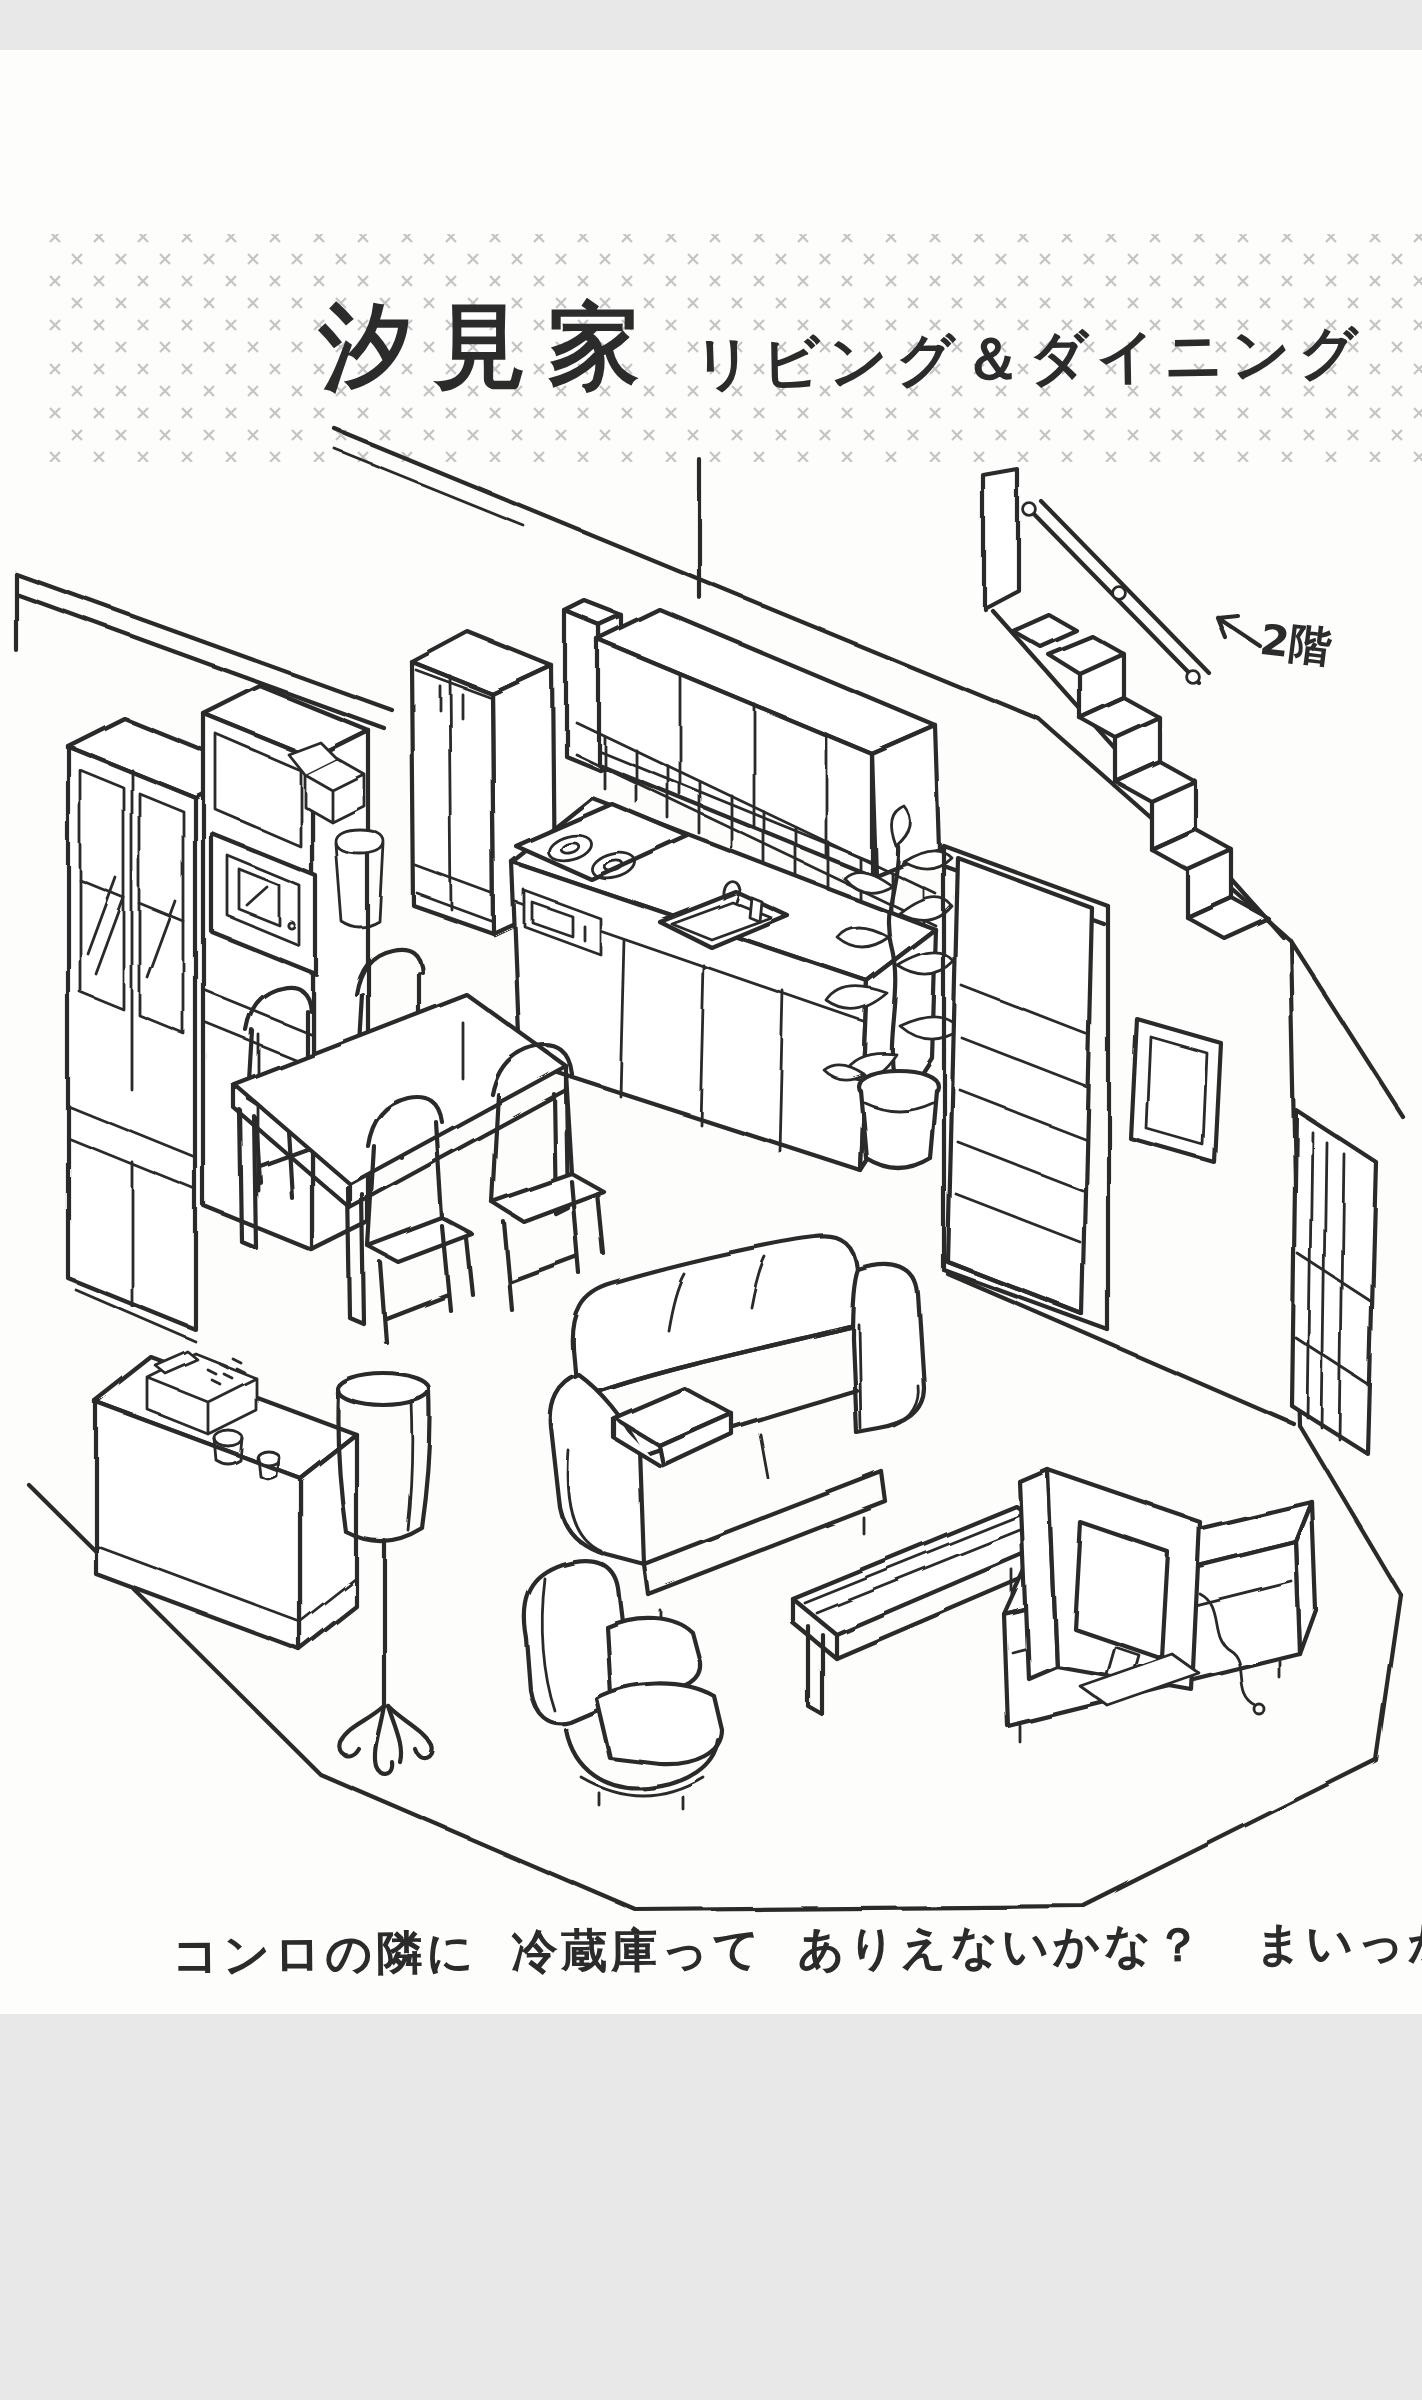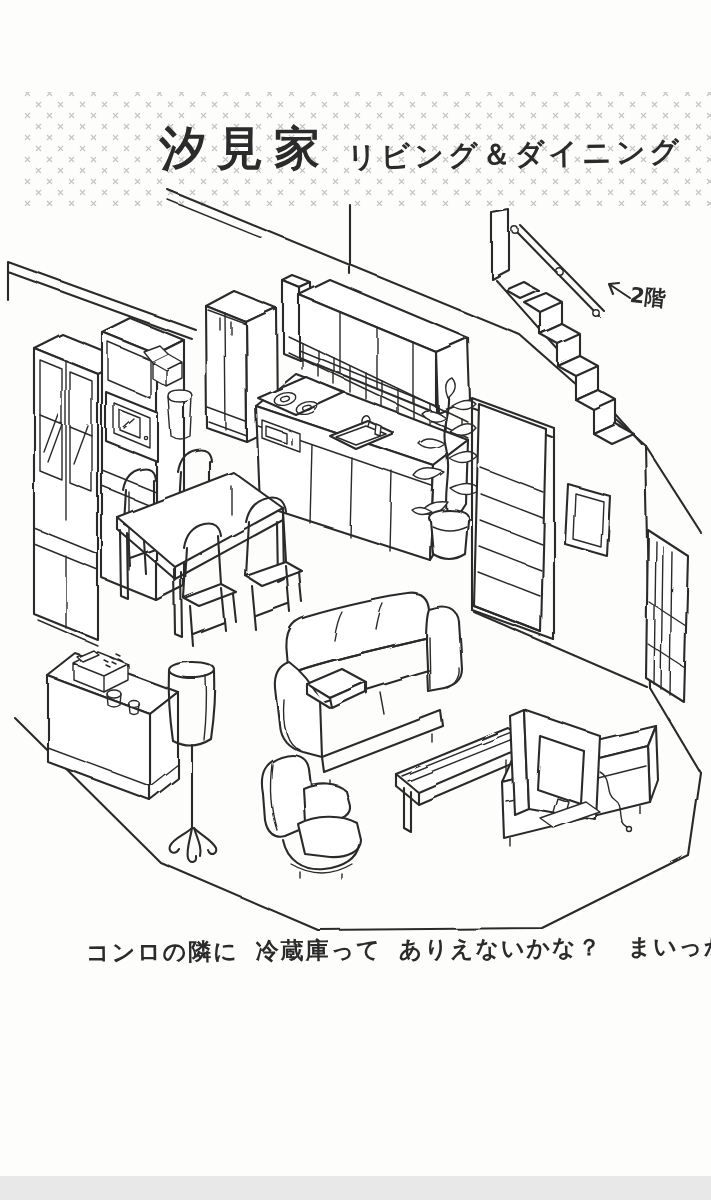--- a/index.html
+++ b/index.html
@@ -1,18 +1,18 @@
 <!DOCTYPE html>
 <html style="--ink: #2b2b2b; --paper: #fdfdfc; --tone: #c4c4c4;"><head>
 <meta charset="utf-8">
 <style>
   :root { --ink:#2b2b2b; --paper:#fdfdfc; --tone:#c4c4c4; }
   html,body{margin:0;padding:0;background:#e8e8e8;}
-  .canvas{position:relative;width:711px;height:1176px;background:var(--paper);overflow:hidden;
-          font-family:"DejaVu Sans","Liberation Sans",sans-serif;color:var(--ink);}
+  .canvas{position:relative;width:711px;height:982px;background:var(--paper);overflow:hidden;
+          font-family:"DejaVu Sans","Liberation Sans",sans-serif;color:var(--ink);margin-top:25px;}
   .canvas svg{position:absolute;inset:0;}
   .ink{stroke:var(--ink);fill:none;stroke-width:2.1;stroke-linecap:round;stroke-linejoin:round;}
   .inkf{stroke:var(--ink);fill:#fff;stroke-width:2.1;stroke-linecap:round;stroke-linejoin:round;}
   .thin{stroke-width:1.4;}
   .txt{position:absolute;z-index:3;white-space:nowrap;color:var(--ink);}
   .title{left:160px;top:118px;display:flex;align-items:baseline;gap:16px;}
   .title .fam{font-size:46px;letter-spacing:11px;font-weight:bold;}
   .title .room{font-size:29px;letter-spacing:4px;font-weight:bold;transform:rotate(-1deg);}
   .stairsnote{left:630px;top:283px;font-size:21px;font-weight:bold;transform:rotate(7deg);}
   .caption{left:86px;top:934px;font-size:23px;letter-spacing:2px;word-spacing:7px;font-weight:bold;transform:rotate(-0.6deg);}

